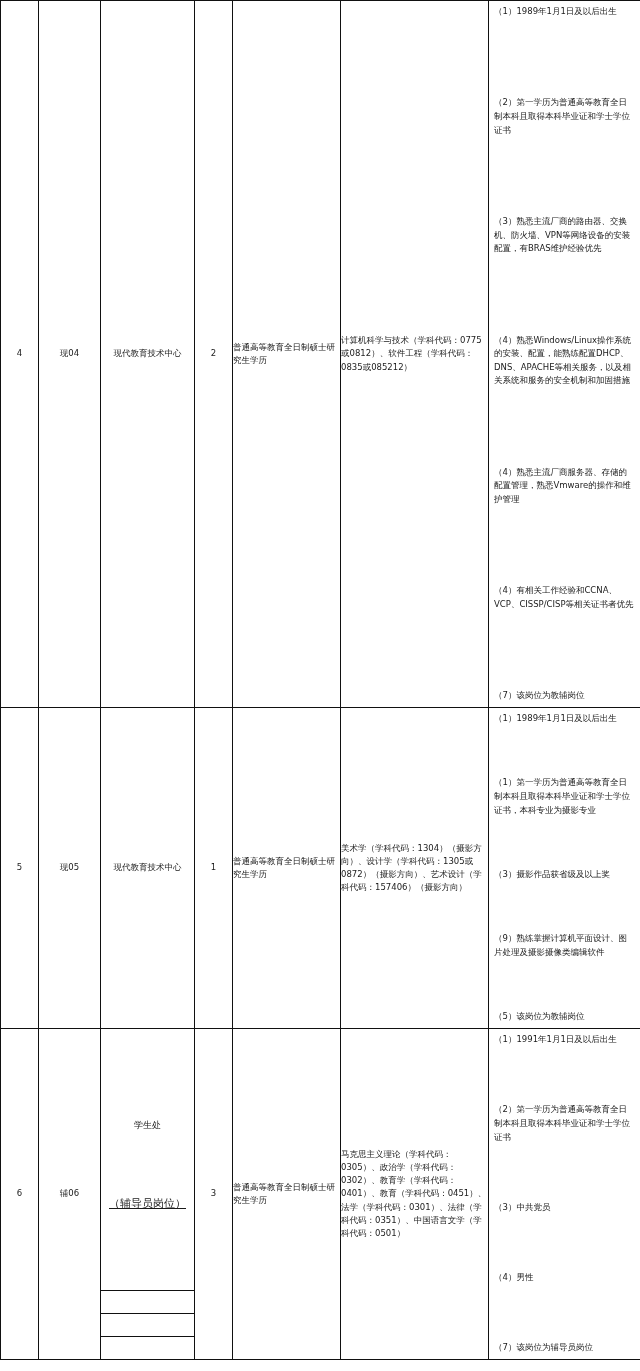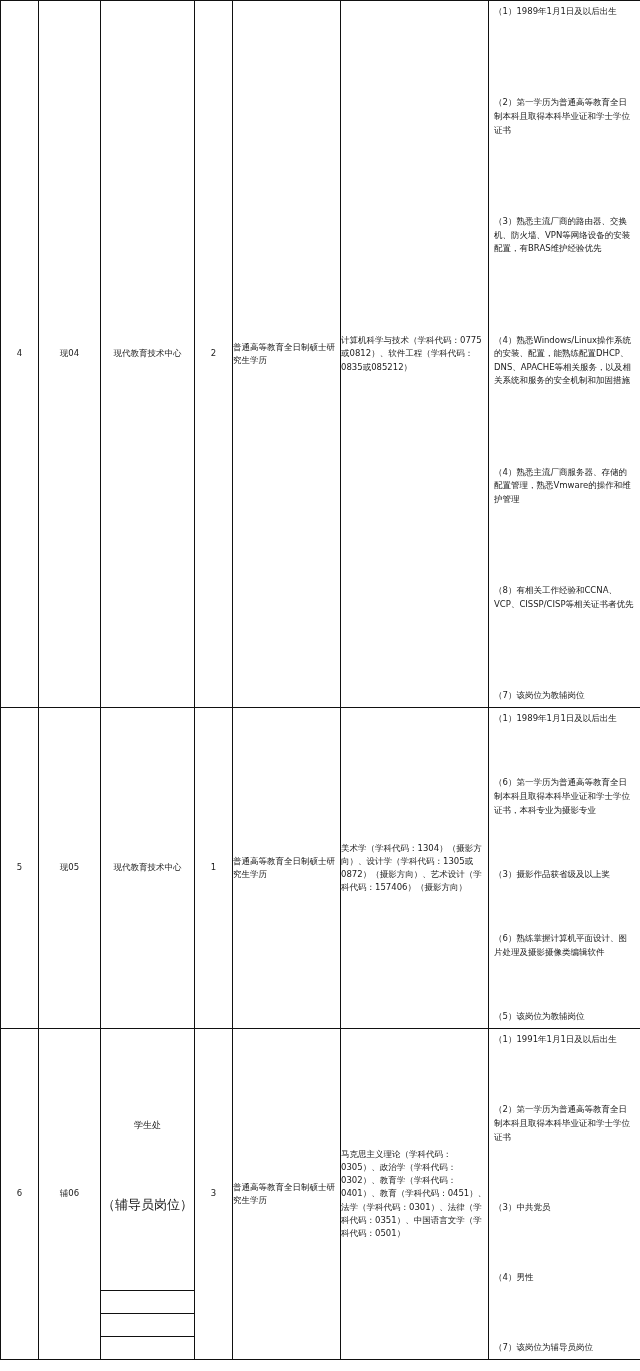--- a/index.html
+++ b/index.html
@@ -89,22 +89,23 @@
   }
   .unit-stack .u-top{
     flex:0 0 auto;
     text-align:center;
     font-size:9px;
     padding-top:90px;
   }
   .unit-stack .u-mid{
     flex:0 0 auto;
     text-align:center;
-    font-size:13px;
+    font-size:11px;
     padding-top:62px;
+    text-decoration:underline;
   }
   .unit-stack .u-lines{
     flex:1 1 auto;
     display:flex;
     flex-direction:column;
     justify-content:flex-end;
   }
   .unit-stack .u-lines .ln{
     border-top:1px solid #111;
     height:22px;
@@ -170,21 +171,21 @@
             <div class="item">（1）1989年1月1日及以后出生</div>
             <div class="spacer"></div>
             <div class="item">（2）第一学历为普通高等教育全日制本科且取得本科毕业证和学士学位证书</div>
             <div class="spacer"></div>
             <div class="item">（3）熟悉主流厂商的路由器、交换机、防火墙、VPN等网络设备的安装配置，有BRAS维护经验优先</div>
             <div class="spacer"></div>
             <div class="item">（4）熟悉Windows/Linux操作系统的安装、配置，能熟练配置DHCP、DNS、APACHE等相关服务，以及相关系统和服务的安全机制和加固措施</div>
             <div class="spacer"></div>
             <div class="item">（4）熟悉主流厂商服务器、存储的配置管理，熟悉Vmware的操作和维护管理</div>
             <div class="spacer"></div>
-            <div class="item">（8）有相关工作经验和CCNA、VCP、CISSP/CISP等相关证书者优先</div>
+            <div class="item">（4）有相关工作经验和CCNA、VCP、CISSP/CISP等相关证书者优先</div>
             <div class="spacer"></div>
             <div class="item">（7）该岗位为教辅岗位</div>
           </div>
         </td>
       </tr>
 
       <tr class="r5">
         <td class="no">
           <div class="v-center">
               <span>5</span>
@@ -212,25 +213,25 @@
         </td>
         <td class="major">
           <div class="v-center left">
               <span>美术学（学科代码：1304）（摄影方向）、设计学（学科代码：1305或0872）（摄影方向）、艺术设计（学科代码：157406）（摄影方向）</span>
             </div>
         </td>
         <td class="req">
           <div class="reqlist">
             <div class="item">（1）1989年1月1日及以后出生</div>
             <div class="spacer"></div>
-            <div class="item">（6）第一学历为普通高等教育全日制本科且取得本科毕业证和学士学位证书，本科专业为摄影专业</div>
+            <div class="item">（1）第一学历为普通高等教育全日制本科且取得本科毕业证和学士学位证书，本科专业为摄影专业</div>
             <div class="spacer"></div>
             <div class="item">（3）摄影作品获省级及以上奖</div>
             <div class="spacer"></div>
-            <div class="item">（6）熟练掌握计算机平面设计、图片处理及摄影摄像类编辑软件</div>
+            <div class="item">（9）熟练掌握计算机平面设计、图片处理及摄影摄像类编辑软件</div>
             <div class="spacer"></div>
             <div class="item">（5）该岗位为教辅岗位</div>
           </div>
         </td>
       </tr>
 
       <tr class="r6">
         <td class="no">
           <div class="v-center">
               <span>6</span>

